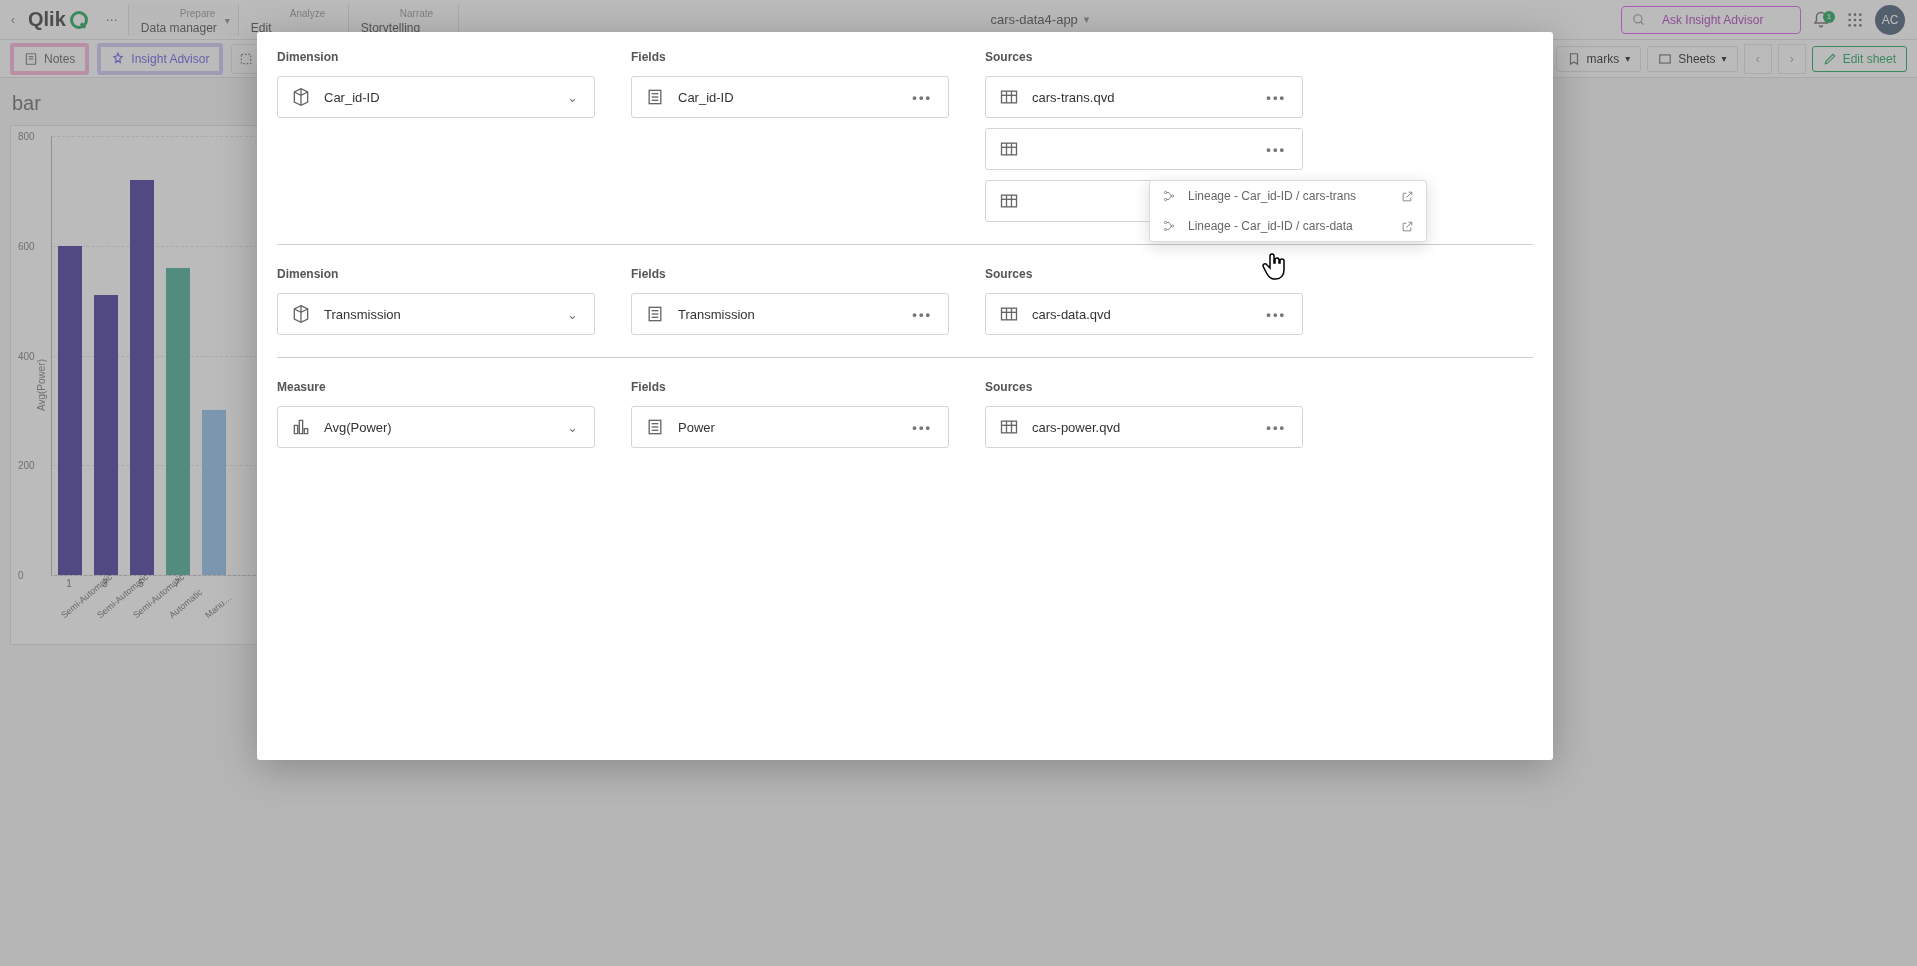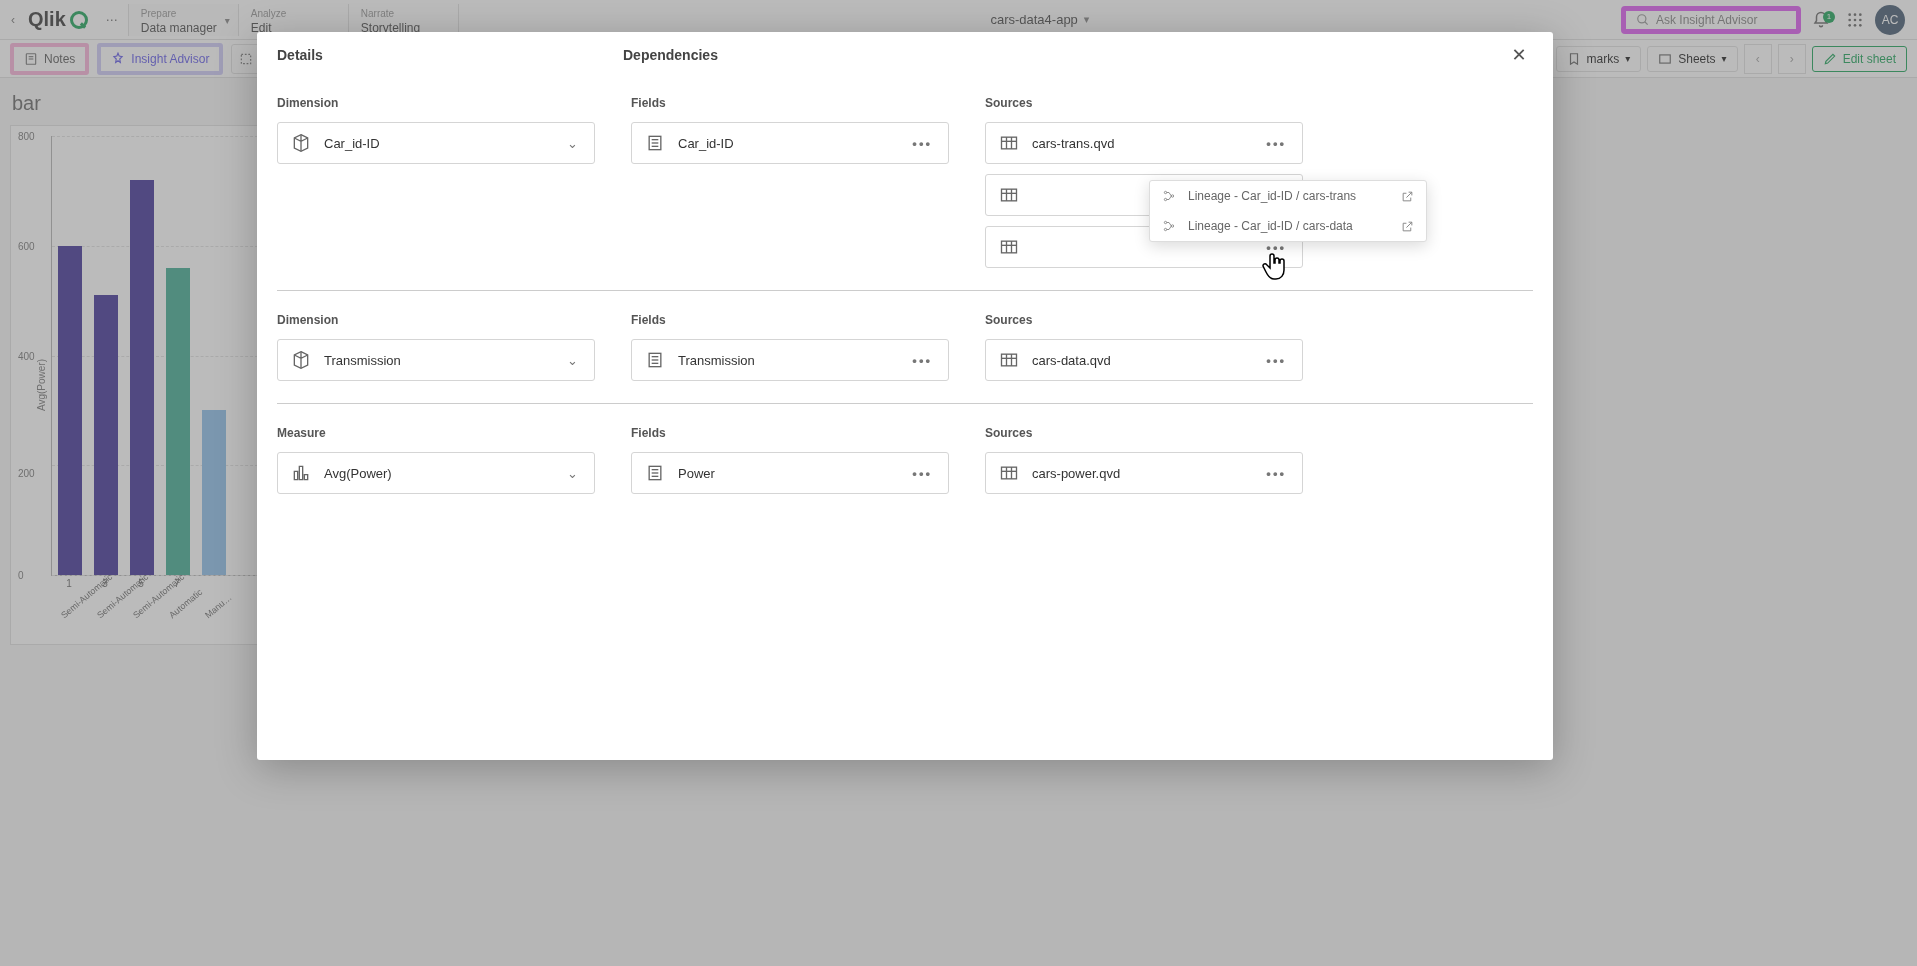--- a/index.html
+++ b/index.html
@@ -46,28 +46,28 @@
     content:"";position:absolute;width:6px;height:3px;background:#009845;
     bottom:-1px;right:-1px;transform:rotate(45deg);
   }
   .more-dots {
     width:32px;display:flex;align-items:center;justify-content:center;
     cursor:pointer;color:#555;
   }
   .tab-group { display:flex;align-items:stretch;border-left:1px solid #ddd; }
   .tab-item { padding: 4px 12px 0 12px; min-width:110px; border-right:1px solid #ddd; position:relative; cursor:pointer;}
   .tab-item.active { background:#fafafa; }
-  .tab-small { font-size:10px;color:#888;line-height:12px; }
+  .tab-small { font-size:10px;color:#888;line-height:12px;margin-left:39px; }
   .tab-main { font-size:12px;color:#333;line-height:16px;font-weight:500; }
   .tab-caret { position:absolute;right:8px;top:50%;transform:translateY(-50%);color:#777;font-size:10px;}
   .topbar-center { flex:1;display:flex;align-items:center;justify-content:center;gap:6px;font-size:13px;color:#333;font-weight:500;}
   .topbar-right { display:flex;align-items:center;gap:6px;padding-right:12px; }
   .search-box {
-    display:flex;align-items:center;gap:6px;border:5px solid #d946ef;border-radius:4px;
-    padding:4px 10px;height:28px;width:180px;color:#737373;font-size:12px;background:#fff;
+    display:flex;align-items:center;gap:16px;border:1px solid #d946ef;border-radius:4px;
+    padding:4px 10px;height:28px;width:180px;color:#a21caf;font-size:12px;background:#fff;
   }
   .bell-wrap { position:relative;width:28px;display:flex;align-items:center;justify-content:center;color:#555;cursor:pointer;}
   .bell-badge { position:absolute;top:0;right:0;width:12px;height:12px;border-radius:50%;background:#009845;color:#fff;font-size:8px;display:flex;align-items:center;justify-content:center;}
   .grid-icon { width:28px;display:flex;align-items:center;justify-content:center;color:#555;cursor:pointer;}
   .avatar { width:30px;height:30px;border-radius:50%;background:#2e4760;color:#fff;display:flex;align-items:center;justify-content:center;font-size:12px;font-weight:500;}
 
   
   .toolbar2 {
     height:38px;background:#fff;border-bottom:1px solid #ddd;display:flex;align-items:center;
     padding:0 10px; gap:8px;font-size:12px;
@@ -263,21 +263,21 @@
 </div>
 
 <div class="sheet-area">
   <div class="chart-title">bar</div>
   <div class="chart-panel">
     <div class="y-label">Avg(Power)</div>
     <div class="chart-plot" id="chart-plot">
         <div class="gridline" style="top: 100%;"></div>
         <div class="ytick" style="top: 100%;">0</div>
         <div class="gridline" style="top: 75%;"></div>
-        <div class="ytick" style="top: 75%; margin-top: 8px;">200</div>
+        <div class="ytick" style="top: 75%;">200</div>
         <div class="gridline" style="top: 50%;"></div>
         <div class="ytick" style="top: 50%;">400</div>
         <div class="gridline" style="top: 25%;"></div>
         <div class="ytick" style="top: 25%;">600</div>
         <div class="gridline" style="top: 0%;"></div>
         <div class="ytick" style="top: 0%;">800</div>
         <div class="bars">
           <div class="bar" style="height: 75%;"></div>
           <div class="bar" style="height: 63.75%;"></div>
           <div class="bar" style="height: 90%;"></div>
@@ -298,25 +298,20 @@
         <div class="xcat">Semi-Automatic</div>
         <div class="xcat">Automatic</div>
         <div class="xcat">Manu…</div>
       </div>
   </div>
 </div>
 
 <div class="backdrop"></div>
 
 <div class="modal">
-  <div class="modal-header">
-    <span class="label-left">Details</span>
-    <span class="label-center">Dependencies</span>
-    <span class="close-x">✕</span>
-  </div>
   <div class="modal-body" id="modal-body">
 
   <div class="row-block">
         <div class="col">
           <div class="col-label">Dimension</div>
           <div class="card">
             <span class="card-icon">
               <svg width="20" height="20" viewBox="0 0 24 24" fill="none" stroke="#666" stroke-width="1.6">
                 <path d="M12 2l8 4v12l-8 4-8-4V6z"></path>
                 <path d="M12 2v20M4 6l8 4 8-4"></path>

